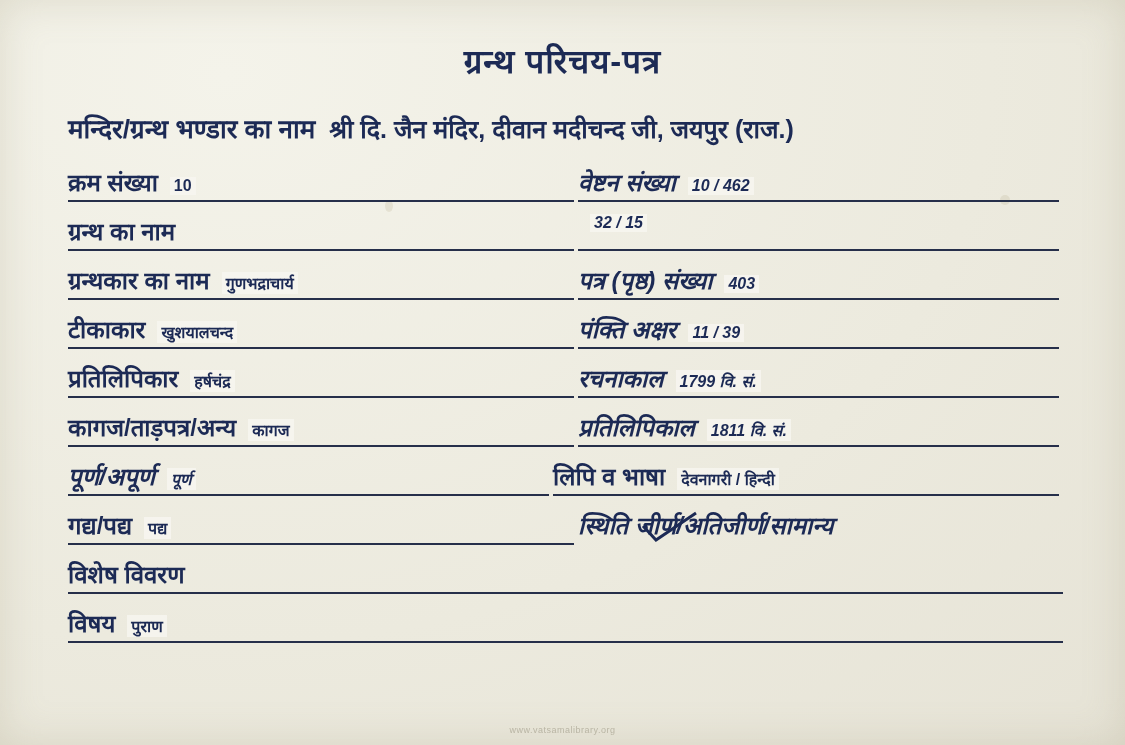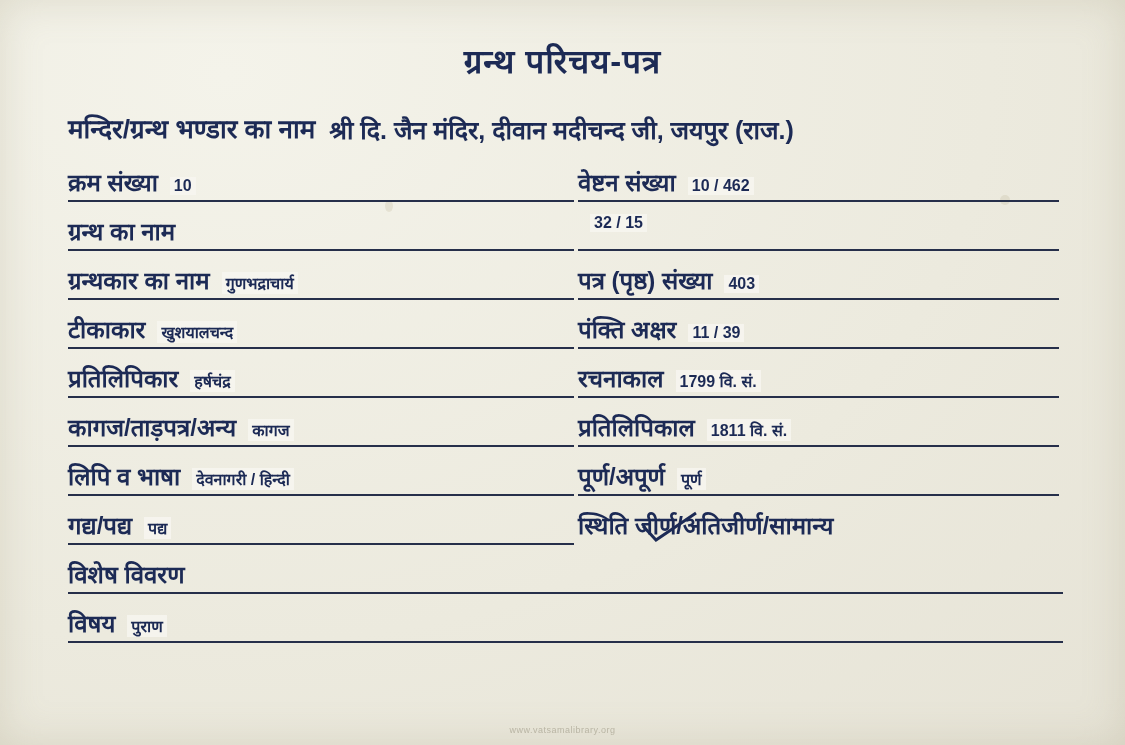--- a/index.html
+++ b/index.html
@@ -40,21 +40,21 @@
     letter-spacing: 1px;
     color: #1c2a55;
     font-family: "Liberation Sans", sans-serif;
   }
   .header-row {
     position: absolute;
     top: 110px;
     left: 68px;
     right: 30px;
     display: flex;
-    align-items: flex-end;
+    align-items: center;
     gap: 14px;
   }
   .header-label {
     font-size: 26px;
     font-weight: 700;
     color: #1c2a55;
     white-space: nowrap;
   }
   .header-value {
     font-size: 25px;
@@ -73,21 +73,21 @@
     height: 49px;
     display: flex;
   }
   .col {
     position: relative;
     display: flex;
     align-items: baseline;
     box-sizing: border-box;
   }
   .col.left { width: 510px; padding-right: 8px; }
-  .col.right { width: 485px; }
+  .col.right { width: 485px; font-style: italic; }
   .lbl {
     font-size: 24px;
     font-weight: 700;
     color: #1c2a55;
     white-space: nowrap;
     z-index: 2;
     background: transparent;
   }
   .val {
     font-size: 16px;
@@ -225,29 +225,29 @@
         <span class="val">कागज</span>
       </div>
       <div class="col right">
         <span class="rule"></span>
         <span class="lbl">प्रतिलिपिकाल</span>
         <span class="val">1811 वि. सं.</span>
       </div>
     </div>
 
     <div class="row">
+      <div class="col right">
+        <span class="rule"></span>
+        <span class="lbl">पूर्ण/अपूर्ण</span>
+        <span class="val">पूर्ण</span>
+      </div>
       <div class="col left">
         <span class="rule"></span>
         <span class="lbl">लिपि व भाषा</span>
         <span class="val">देवनागरी / हिन्दी</span>
-      </div>
-      <div class="col right">
-        <span class="rule"></span>
-        <span class="lbl">पूर्ण/अपूर्ण</span>
-        <span class="val">पूर्ण</span>
       </div>
     </div>
 
     <div class="row">
       <div class="col left">
         <span class="rule"></span>
         <span class="lbl">गद्य/पद्य</span>
         <span class="val">पद्य</span>
       </div>
       <div class="col right">

